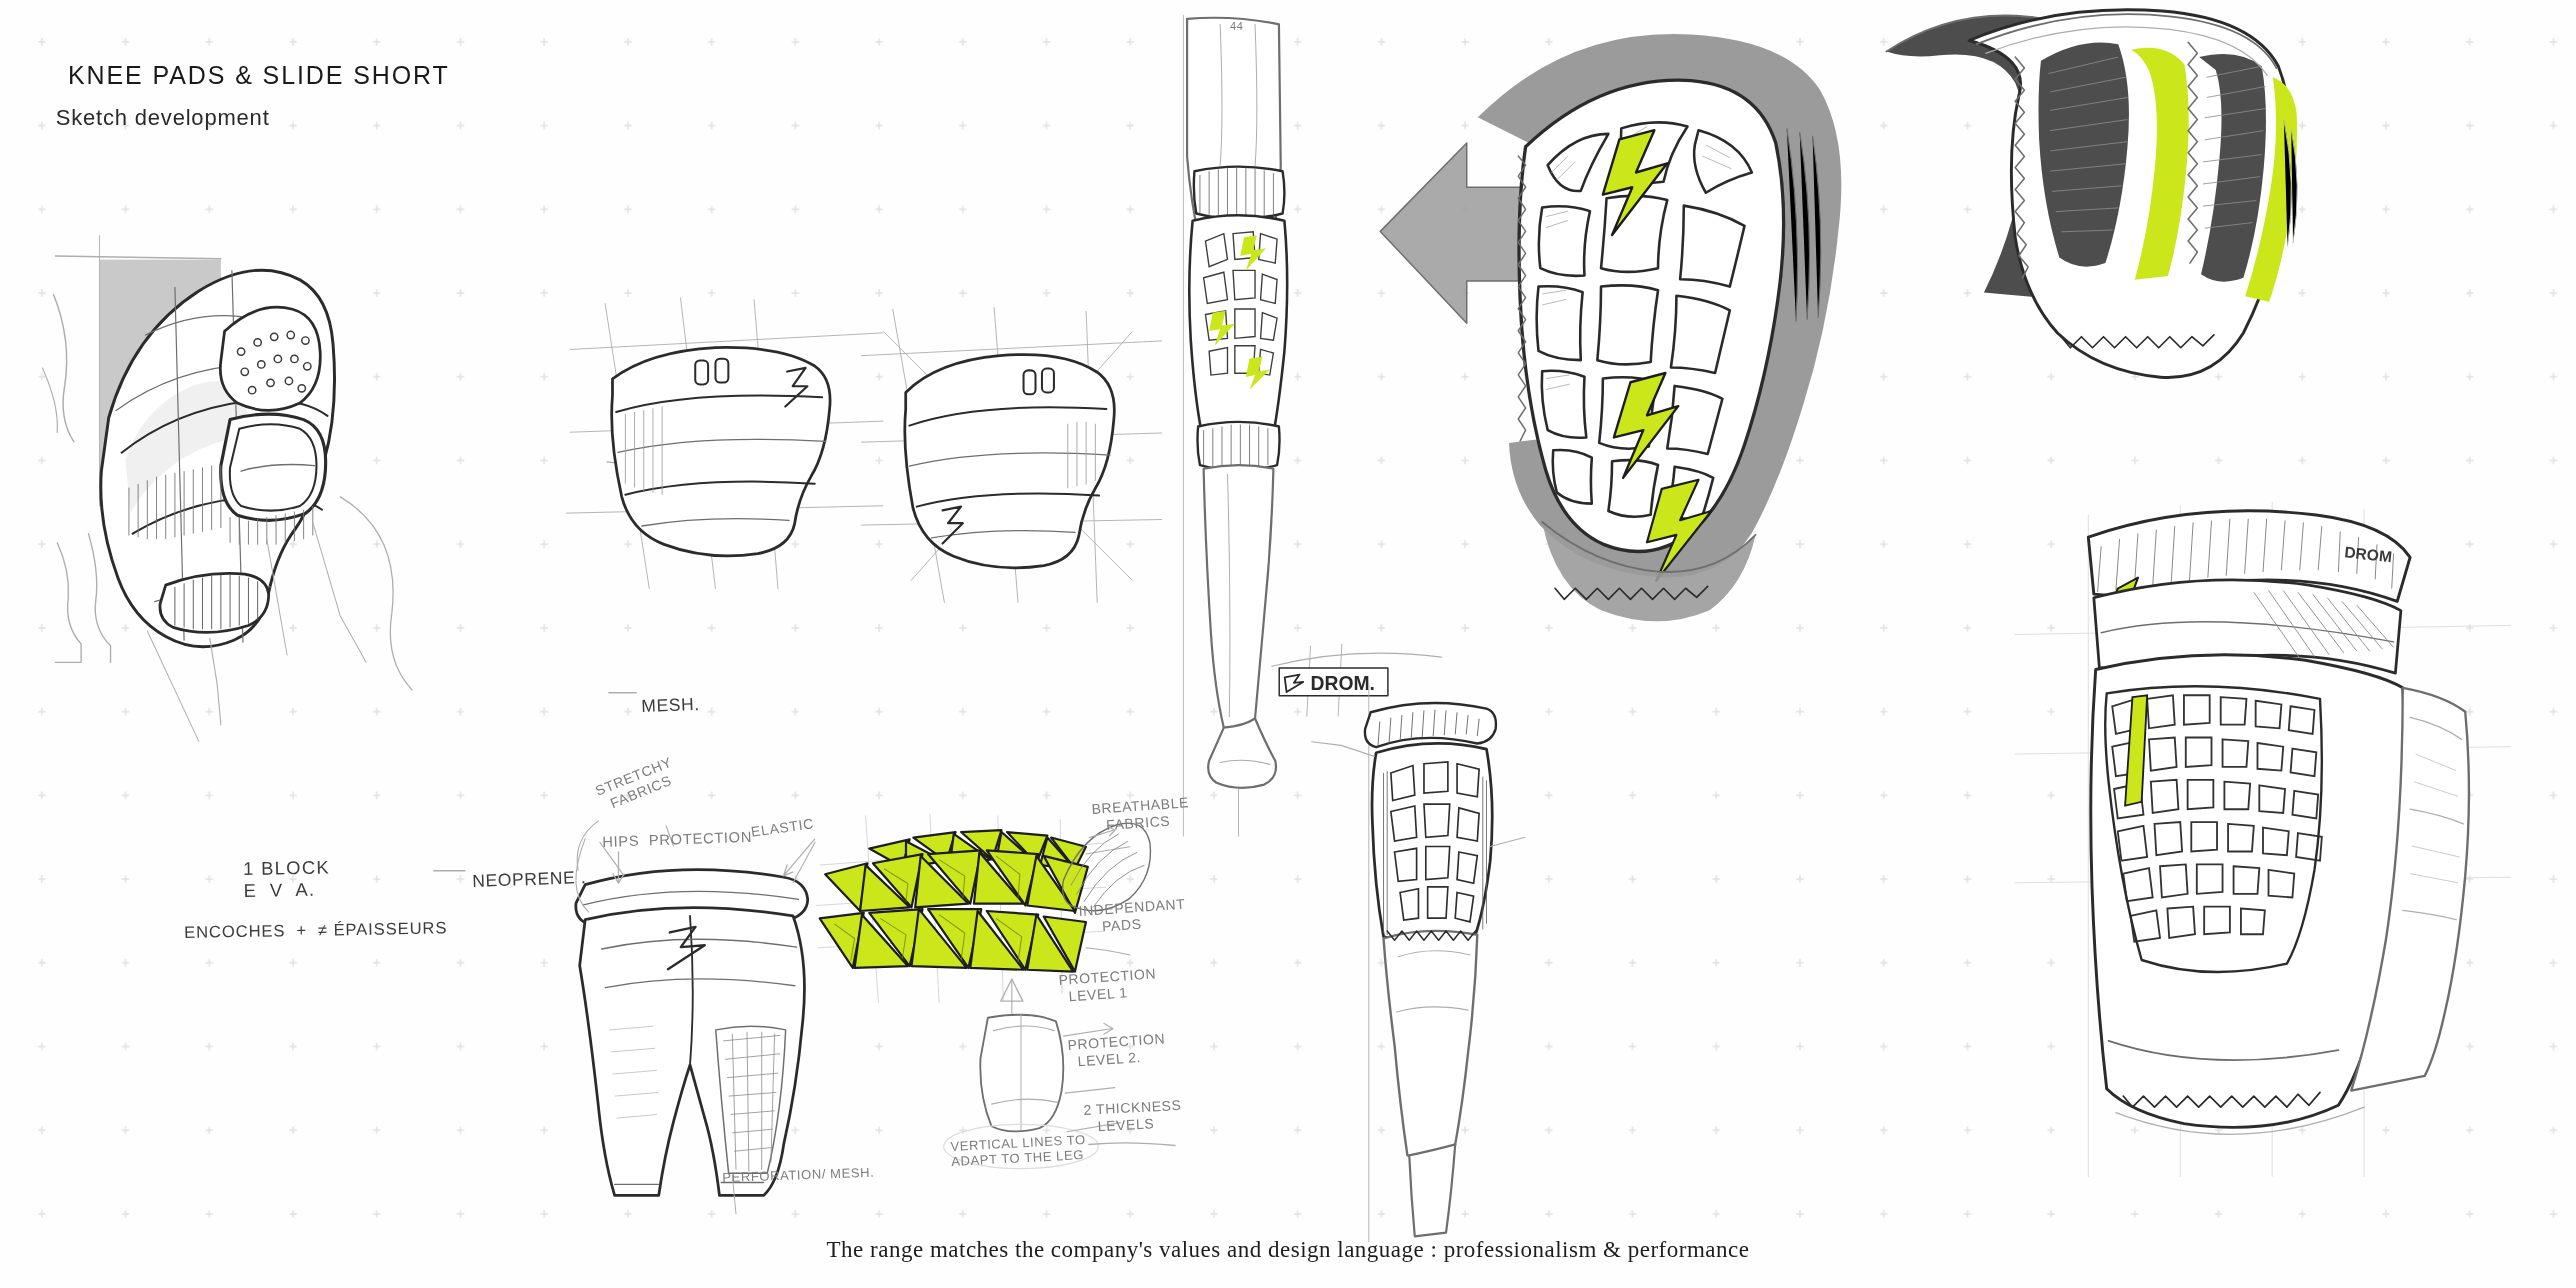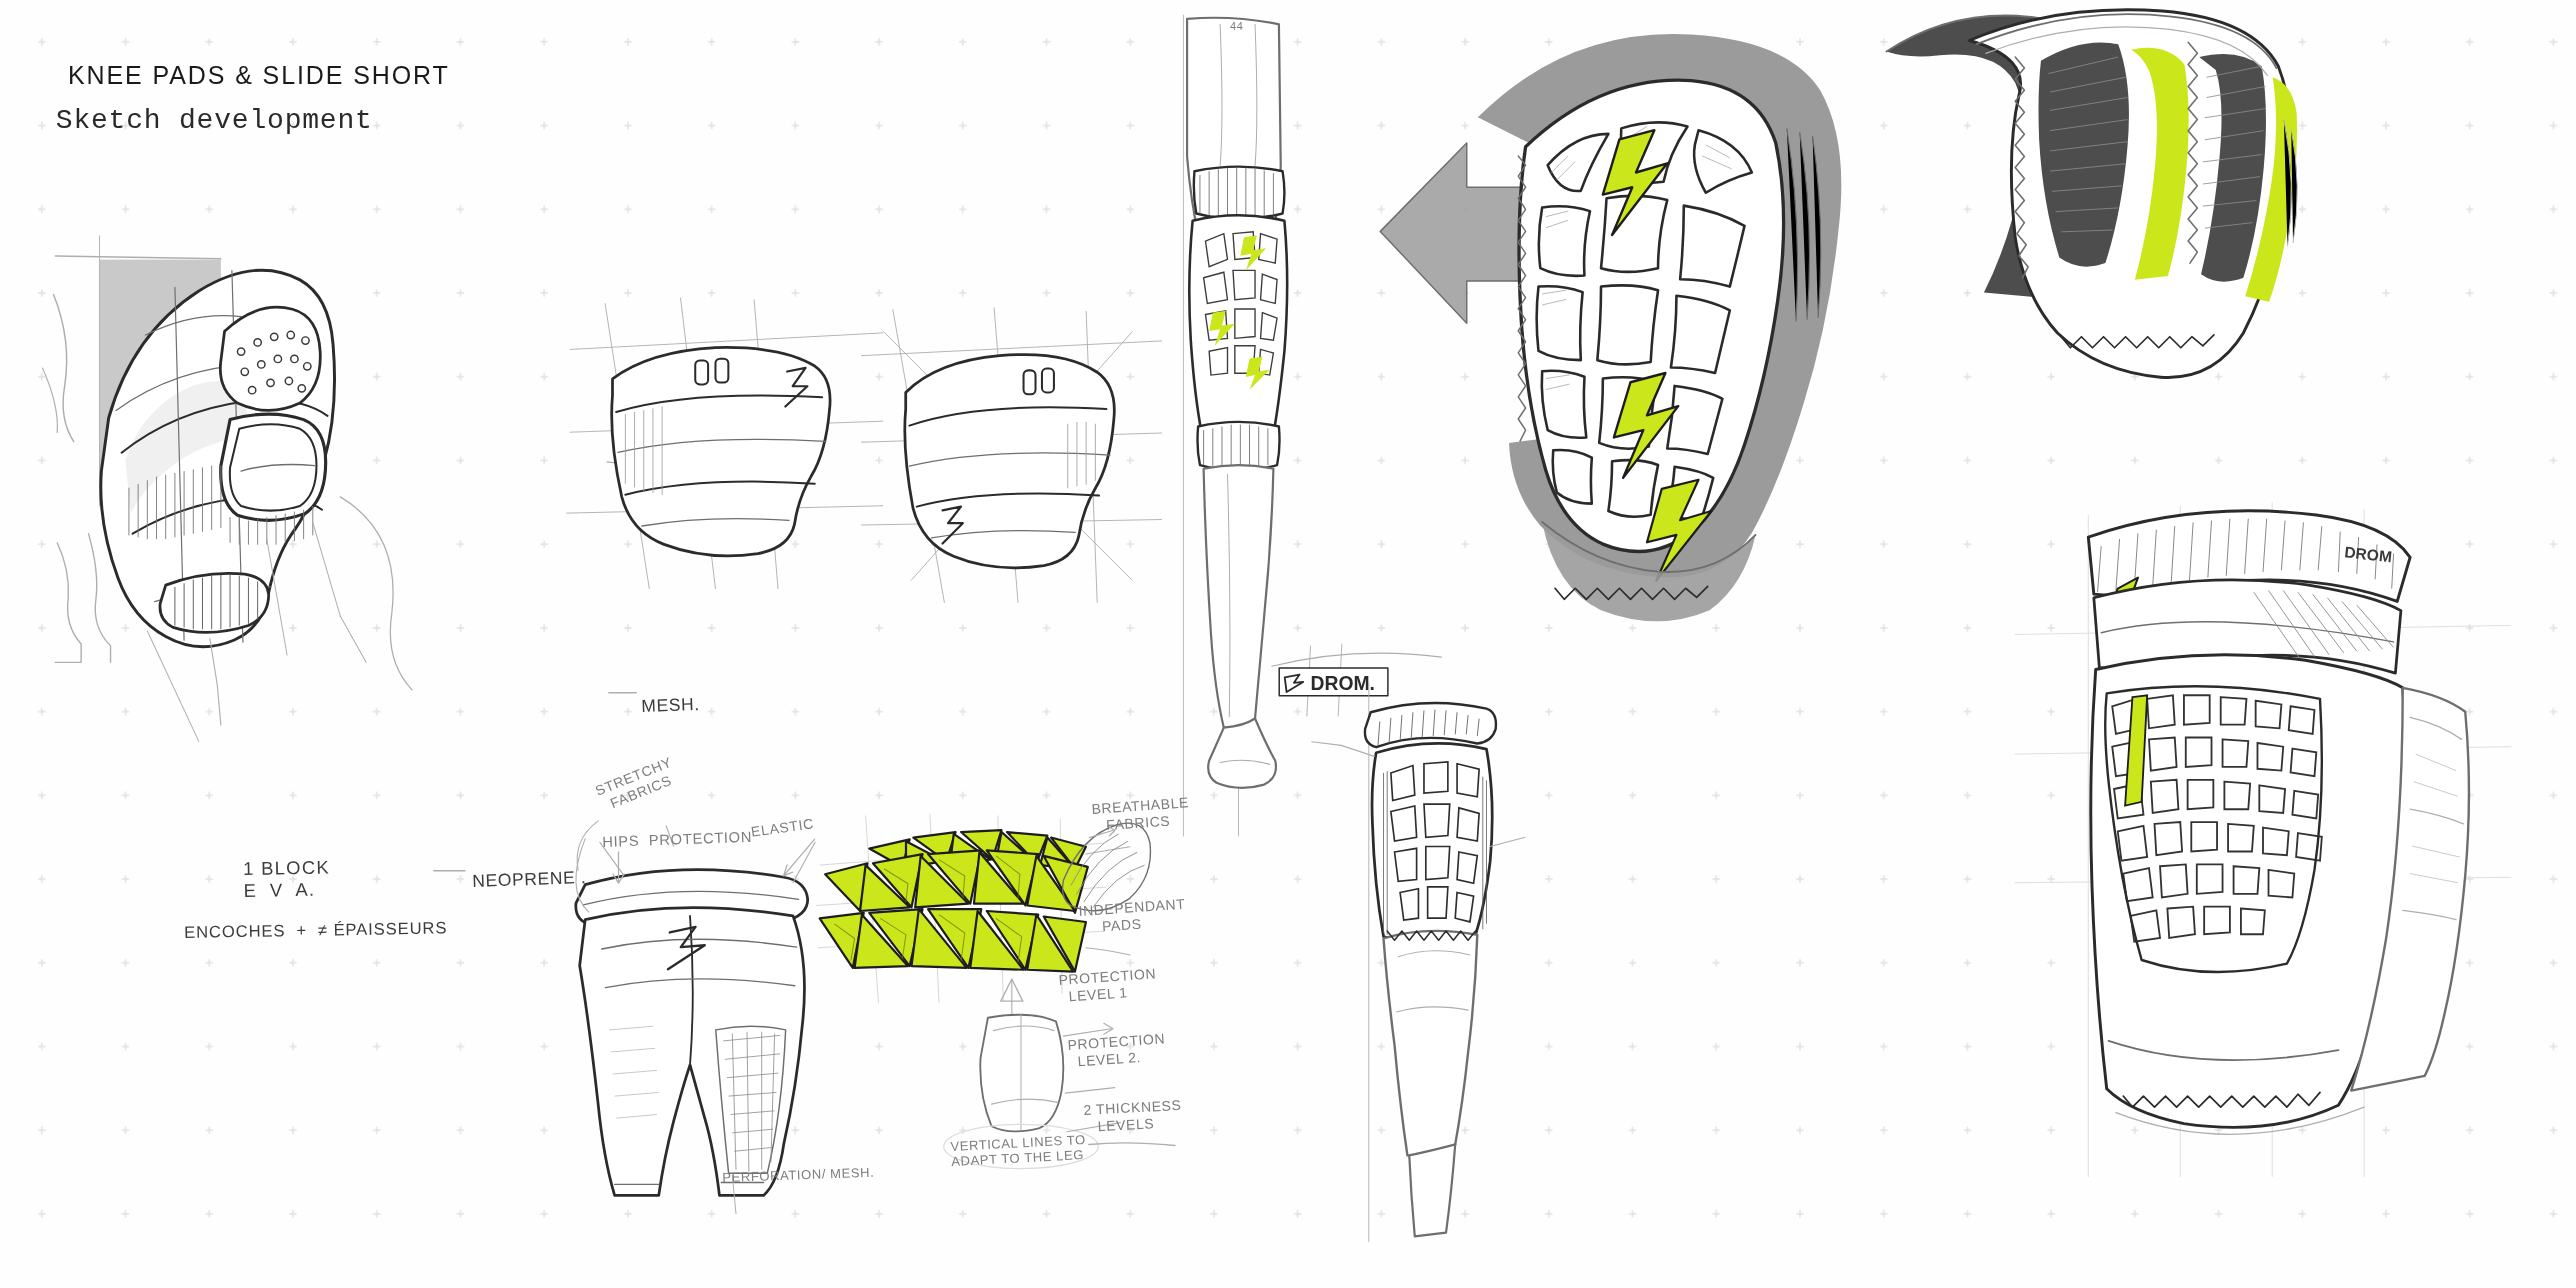--- a/index.html
+++ b/index.html
@@ -31,22 +31,22 @@
   #title{
     font-family:"Liberation Sans", sans-serif;
     font-size:25px;
     font-weight:400;
     letter-spacing:1.9px;
     color:#1a1a1a;
     margin:15px;
     white-space:nowrap;
   }
   #subtitle{
-    font-family:Liberation Mono, monospace;
-    font-size:28px;
+    font-family:Liberation Sans, sans-serif;
+    font-size:22px;
     font-weight:400;
     letter-spacing:0.8px;
     color:#2a2a2a;
     margin:13px 0 0 2.8px;
     white-space:nowrap;
   }
   
   #caption{
     position:absolute;
     left:0;right:0;bottom:25px;
@@ -831,15 +831,16 @@
 ADAPT TO THE LEG</div>
 
   <div class="anno lite" style="left:722px;top:1170px;font-size:13px;transform:rotate(-2deg);letter-spacing:0.6px">PERFORATION/ MESH.</div>
 
   <div class="anno lite" style="left:1230px;top:20px;font-size:11px">44</div>
 
   <svg class="sketch" style="left:1087px;top:1139px" width="110" height="14.7" viewBox="0 0 120 16">
     <path class="s-ink-x" d="M2 6 Q44 2 96 7" stroke-width="1.6"></path>
   </svg>
 
+  <div id="caption">The range matches the company's values and design language : professionalism &amp; performance</div>
 
 </div>
 
 
 </body></html>

